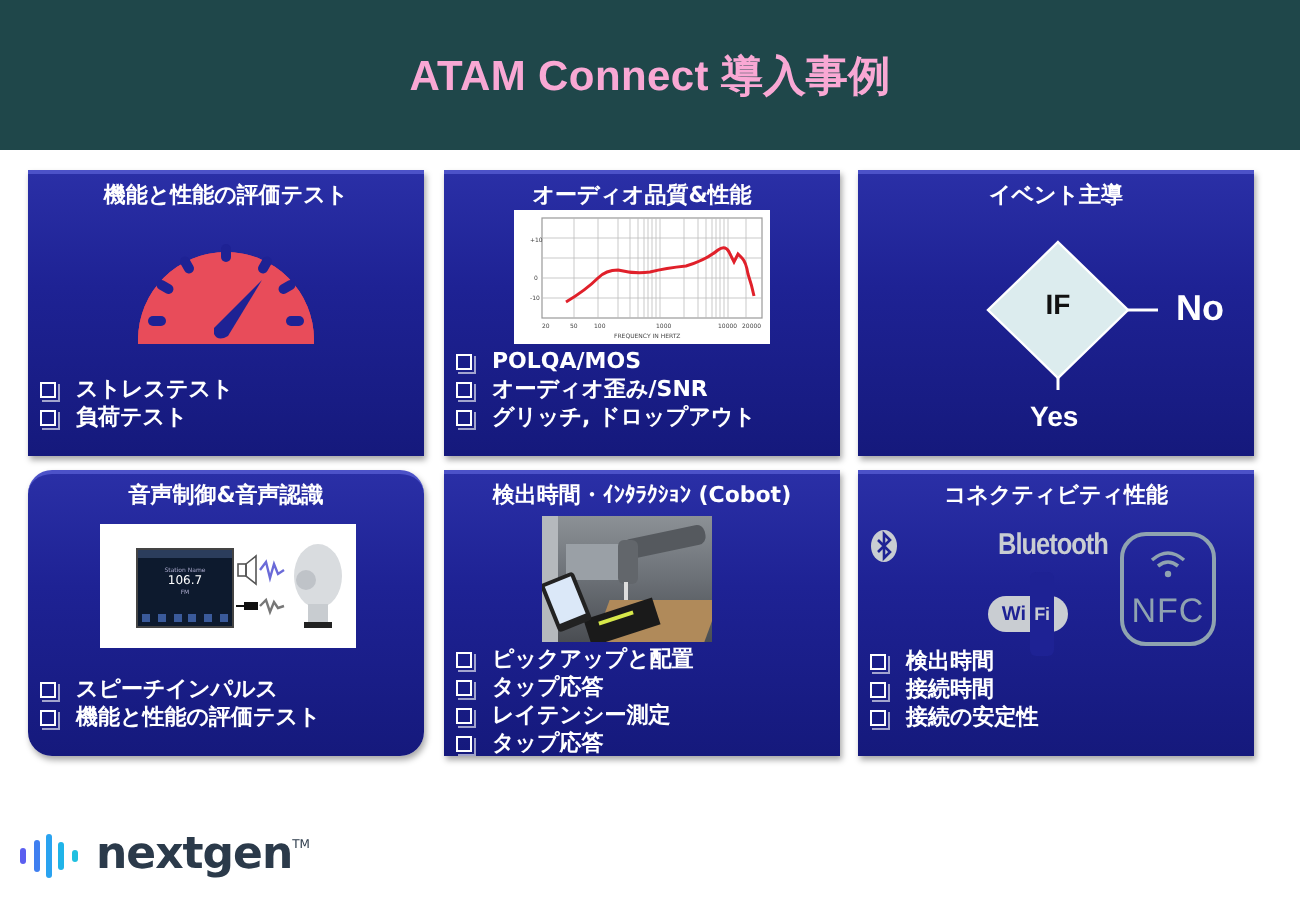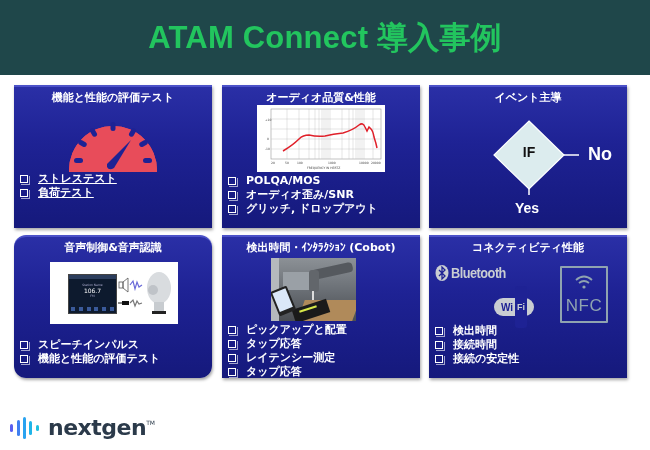--- a/index.html
+++ b/index.html
@@ -5,22 +5,22 @@
   * { box-sizing: border-box; margin: 0; padding: 0; }
   html, body { width: 650px; height: 450px; background: #ffffff; overflow: hidden; }
   body { position: relative; font-family: "DejaVu Sans", "Liberation Sans", sans-serif; }
 
   .header {
     position: absolute; left: 0; top: 0; width: 650px; height: 75px;
     background: #1f474a;
     display: flex; align-items: center; justify-content: center;
   }
   .header-title {
-    color: #22c55e; font-family: "Liberation Sans", "DejaVu Sans", sans-serif;
-    font-weight: bold; font-size: 31px; letter-spacing: 0.2px;
+    color: #f9a8d4; font-family: "Liberation Sans", "DejaVu Sans", sans-serif;
+    font-weight: bold; font-size: 21px; letter-spacing: 0.2px;
   }
 
   .panel {
     position: absolute; width: 198px; height: 143px;
     background: linear-gradient(180deg, #2a2fa6 0%, #1e2294 40%, #15197c 100%);
     border-top: 2px solid #4c52c8;
     box-shadow: 1px 2px 3px rgba(0,0,0,0.35);
     color: #ffffff; overflow: hidden;
   }
   .panel-title {
@@ -71,21 +71,21 @@
       <rect x="7" y="44" width="9" height="5" rx="2.5"></rect>
       <rect x="76" y="44" width="9" height="5" rx="2.5"></rect>
       <rect x="11" y="27" width="9" height="5" rx="2.5" transform="rotate(30 15.5 29.5)"></rect>
       <rect x="72" y="27" width="9" height="5" rx="2.5" transform="rotate(-30 76.5 29.5)"></rect>
       <rect x="24" y="14" width="5" height="9" rx="2.5" transform="rotate(-30 26.5 18.5)"></rect>
       <rect x="63" y="14" width="5" height="9" rx="2.5" transform="rotate(30 65.5 18.5)"></rect>
       <rect x="43.5" y="8" width="5" height="9" rx="2.5"></rect>
       <path d="M40 50 L64 26 L47 54 Q42 57 40 53 Z"></path>
     </g>
   </svg>
-  <ul class="bullets" style="top:85px;text-decoration:underline;">
+  <ul class="bullets" style="top:101px;">
     <li>
         <span class="chk"></span>
         <span>ストレステスト</span>
       </li>
     <li>
         <span class="chk"></span>
         <span>負荷テスト</span>
       </li>
   </ul>
 </div>
@@ -236,32 +236,32 @@
       </li>
     <li>
         <span class="chk"></span>
         <span>タップ応答</span>
       </li>
   </ul>
 </div>
 
 <div class="panel" id="p6">
   <div class="panel-title">コネクティビティ性能</div>
-  <div style="position:absolute;left:6px;top:27px;display:flex;align-items:center;">
+  <div style="position:absolute;left:6px;top:27px;display:flex;align-items:center;gap:48px;">
     <svg width="14" height="16" viewBox="0 0 14 16">
       <ellipse cx="7" cy="8" rx="6.5" ry="8" fill="#c9cdd2"></ellipse>
       <path d="M4 5 L10 11 L7 14 L7 2 L10 5 L4 11" fill="none" stroke="#1e2294" stroke-width="1.3"></path>
     </svg>
     <span style="color:#c9cdd2;font-family:'Liberation Sans',sans-serif;font-weight:bold;font-size:15px;margin-left:2px;letter-spacing:-0.6px;transform:scaleX(0.85);transform-origin:left;display:inline-block;">Bluetooth</span>
   </div>
   <div style="position:absolute;left:65px;top:61px;width:40px;height:18px;background:#c9cdd2;border-radius:9px;display:flex;align-items:center;justify-content:center;">
     <span style="color:#1e2294;font-weight:bold;font-size:10px;font-family:'Liberation Sans',sans-serif;">Wi</span>
     <span style="color:#c9cdd2;background:#1e2294;font-weight:bold;font-size:9px;font-family:'Liberation Sans',sans-serif;border-radius:3px;padding:16px 2px;margin-left:2px;">Fi</span>
   </div>
-  <div style="position:absolute;left:131px;top:29px;width:48px;height:57px;border:2px solid #8fa3b0;border-radius:1px;">
+  <div style="position:absolute;left:131px;top:29px;width:48px;height:57px;border:2px solid #8fa3b0;border-radius:13px;">
     <svg style="position:absolute;left:12px;top:5px;" width="20" height="18" viewBox="0 0 20 18">
       <path d="M2 7 Q10 0 18 7" fill="none" stroke="#8fa3b0" stroke-width="1.8"></path>
       <path d="M5 10 Q10 6 15 10" fill="none" stroke="#8fa3b0" stroke-width="1.8"></path>
       <circle cx="10" cy="14" r="1.6" fill="#8fa3b0"></circle>
     </svg>
     <span style="position:absolute;left:0;right:0;top:28px;text-align:center;color:#8fa3b0;font-family:'Liberation Sans',sans-serif;font-size:17px;letter-spacing:0.5px;">NFC</span>
   </div>
   <ul class="bullets" style="top:87px;">
     <li>
         <span class="chk"></span>

